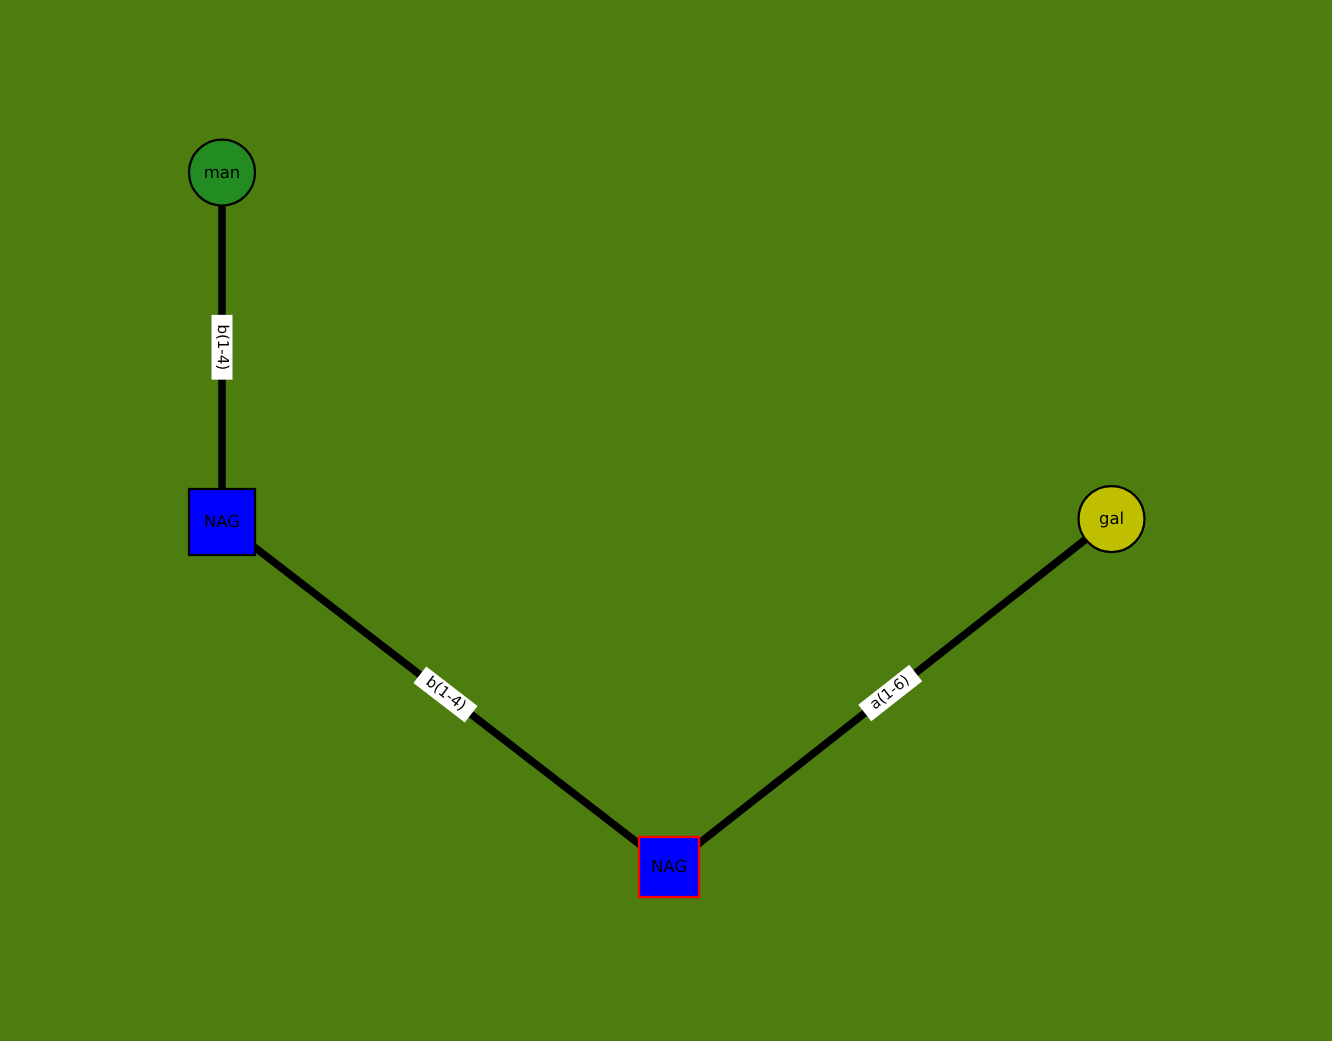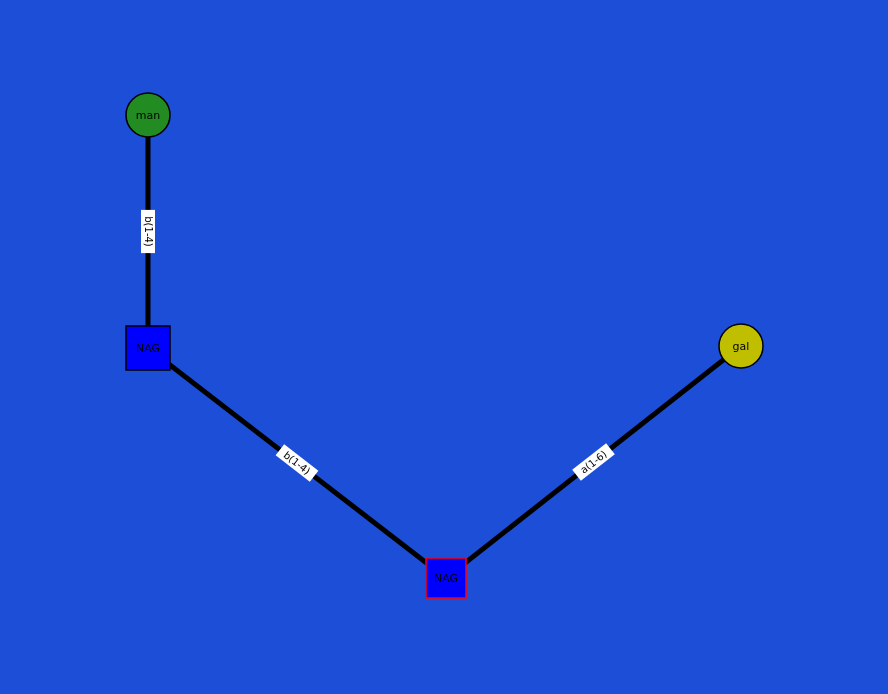--- a/index.html
+++ b/index.html
@@ -5,21 +5,21 @@
   html, body {
     margin: 0;
     padding: 0;
     background: #ffffff;
     font-family: "DejaVu Sans", sans-serif;
   }
   .canvas-wrap {
     position: relative;
     width: 888px;
     height: 694px;
-    background: #1d4ed8;
+    background: #4d7c0f;
     overflow: hidden;
   }
   svg text {
     font-family: "DejaVu Sans", sans-serif;
     fill: #000000;
   }
   .node-label { font-size: 11px; }
   .edge-label { font-size: 10px; }
 </style>
 </head>

